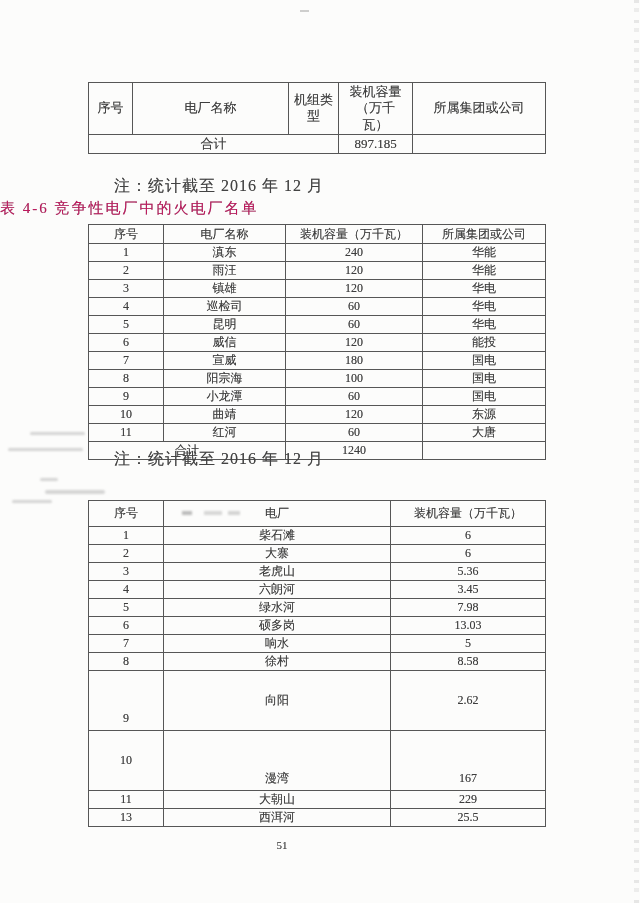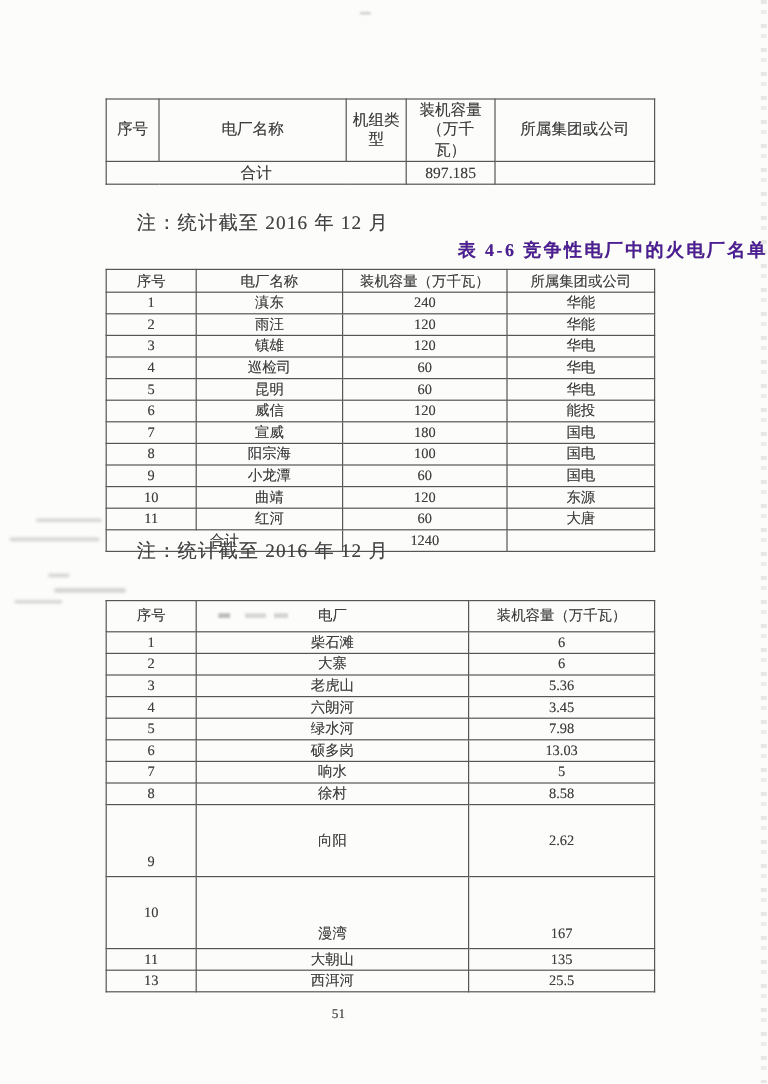--- a/index.html
+++ b/index.html
@@ -24,22 +24,22 @@
   tr.h38 td { height:38px; }
   tr.h35 td { height:35px; }
   tr.h18s td { height:15px; }
   tr.h19 td { height:16px; }
   tr.h17 td { height:14px; }
   tr.h18 td { height:15px; }
   tr.h26 td { height:23px; }
   tr.h57 td { height:54px; }
   td.vbottom { vertical-align:bottom; padding-bottom:4px; }
   .table-title {
-    position:absolute; left:0; width:640px; text-align:right;
-    font-size:15px; font-weight:bold; letter-spacing:2px; color:#4c1d95;
+    position:absolute; left:0; width:640px; text-align:left;
+    font-size:15px; font-weight:normal; letter-spacing:2px; color:#be185d;
   }
   #title46 { top:199px; }
   #title47 { top:470px; }
   .note {
     position:absolute; left:114px; font-size:16px; letter-spacing:1px; color:#434343;
   }
   #note-top { top:176px; }
   #note-46  { top:449px; }
   .page-number {
     position:absolute; top:839px; left:0; width:564px; text-align:center;
@@ -250,21 +250,21 @@
       <td>2.62</td>
     </tr>
     <tr class="h57">
       <td>10</td>
       <td class="vbottom">漫湾</td>
       <td class="vbottom">167</td>
     </tr>
     <tr class="h17">
       <td>11</td>
       <td>大朝山</td>
-      <td>135</td>
+      <td>229</td>
     </tr>
     <tr class="h17">
       <td>13</td>
       <td>西洱河</td>
       <td>25.5</td>
     </tr>
   </tbody>
     </table>
 
   <div class="page-number">51</div>

